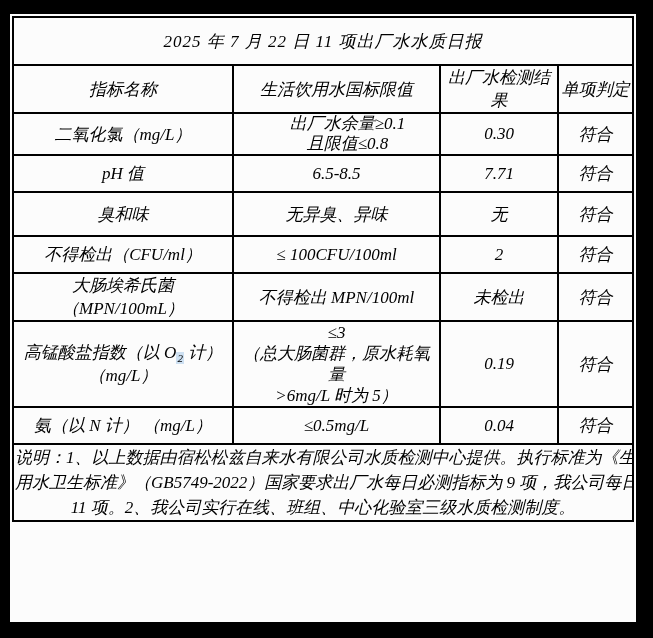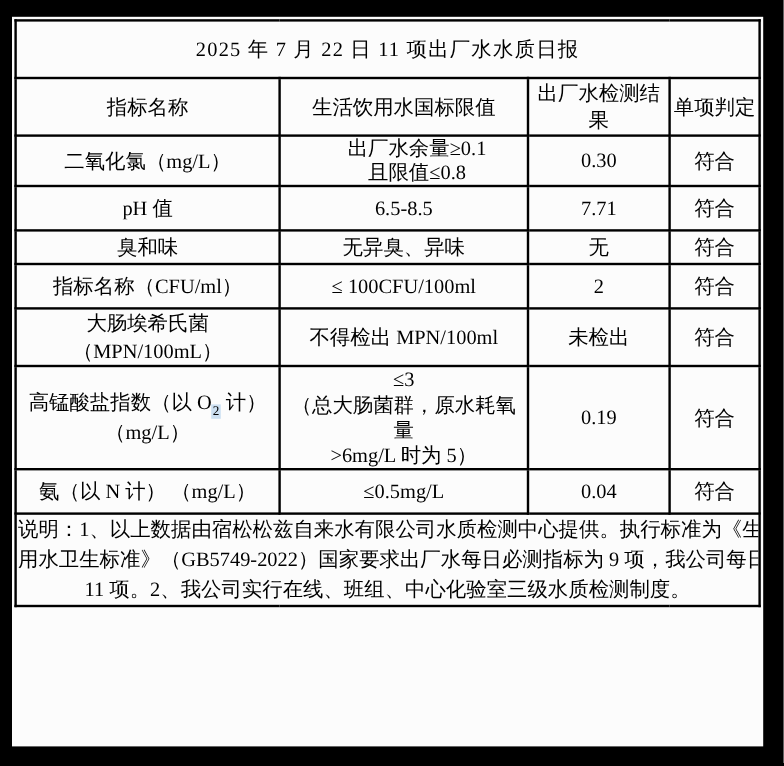--- a/index.html
+++ b/index.html
@@ -9,20 +9,21 @@
     position:relative;
     font-family:"Liberation Serif","DejaVu Serif",serif;
     color:#000;
   }
   .page {
     position:absolute;
     left:10px; top:14px;
     width:626px; height:608px;
     background:#fcfcfc;
     overflow:hidden;
+    font-style:italic;
   }
   table.report {
     border-collapse:collapse;
     table-layout:fixed;
     width:620px;
     margin:2px auto 0 auto;
   }
   table.report td, table.report th {
     border:2px solid #000;
     text-align:center;
@@ -31,21 +32,21 @@
     font-weight:normal;
     padding:0 1px;
     overflow:hidden;
   }
   td.title-cell {
     font-size:26px;
     font-weight:bold;
     letter-spacing:1px;
   }
   .h48{height:48px}.h38{height:38px}.h37{height:37px}
-  .h40{height:28px}.h42{height:42px}.h64{height:64px}.h74{height:74px}
+  .h40{height:44px}.h42{height:42px}.h64{height:64px}.h74{height:74px}
   .mline { line-height:20px;margin-left:22px; }
   .mline3 { line-height:21px; }
   .sub2 {
     font-size:11px;
     vertical-align:sub;
     background:#cde0f2;
     padding:0 1px;
   }
   td.note-cell {
     text-align:left;
@@ -100,21 +101,21 @@
 
     <tr class="h40">
       <td>臭和味</td>
       <td>无异臭、异味</td>
       <td>无</td>
       <td>符合</td>
     </tr>
 
 
     <tr class="h37">
-      <td>指标名称（CFU/ml）</td>
+      <td>不得检出（CFU/ml）</td>
       <td>≤ 100CFU/100ml</td>
       <td>2</td>
       <td>符合</td>
     </tr>
 
 
     <tr class="h37">
       <td>大肠埃希氏菌（MPN/100mL）</td>
       <td>不得检出 MPN/100ml</td>
       <td>未检出</td>

